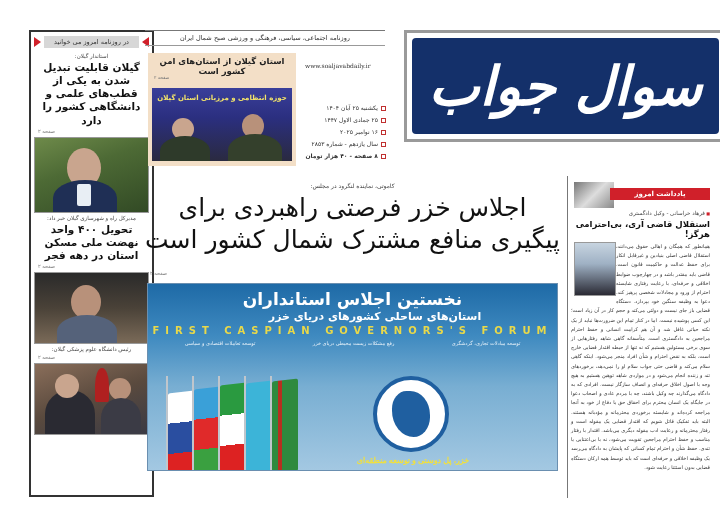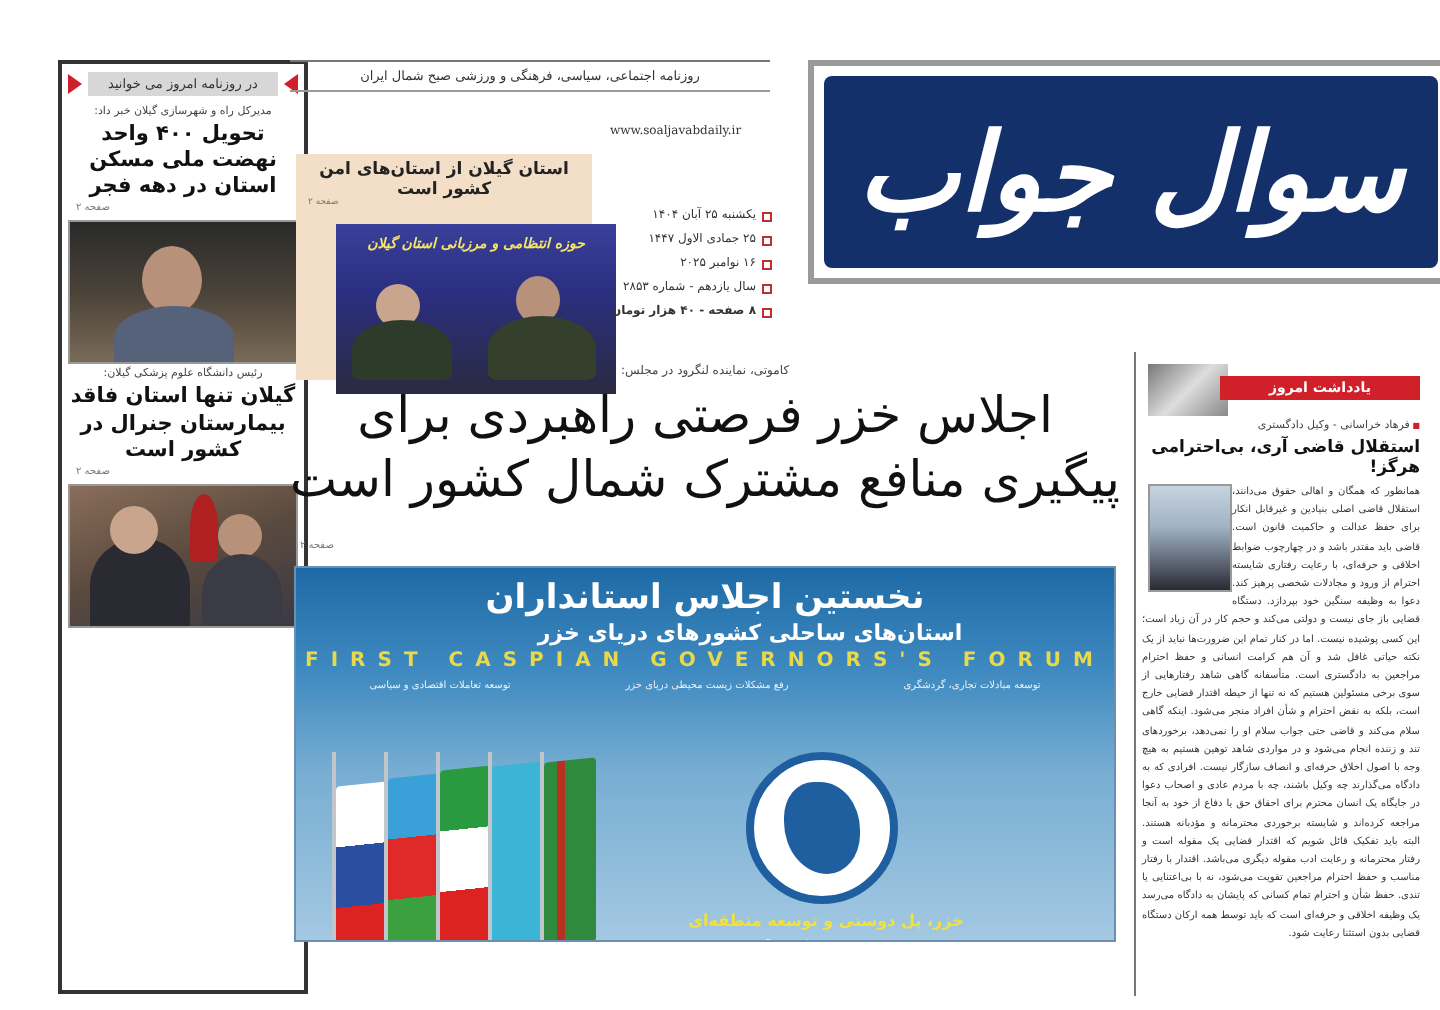--- a/index.html
+++ b/index.html
@@ -33,27 +33,27 @@
   .person { position: absolute; border-radius: 50% 50% 10% 10%; }
 
   
   .tagline {
     position: absolute; left: 145px; top: 30px; width: 240px; height: 16px;
     border-top: 1px solid #777; border-bottom: 1px solid #999;
     font-size: 6.5px; text-align: center; line-height: 15px; color: #333;
   }
   .mini-story {
     position: absolute; left: 148px; top: 53px; width: 148px; height: 113px;
-    background: #f3dfc7; padding: 3px; margin-top: 24px;
+    background: #f3dfc7; padding: 3px;
   }
   .mini-title { font-size: 8.5px; font-weight: bold; text-align: center; line-height: 1.2; color: #222; }
   .mini-ref { font-size: 4.5px; color: #777; position: absolute; left: 6px; top: 22px; }
   .mini-photo {
-    position: absolute; left: 20px; top: 35px; width: 140px; height: 85px;
-    background: linear-gradient(180deg,#3a3f9a 0%,#2b2f80 40%,#2a2a40 100%); overflow: hidden; font-style: italic;
+    position: absolute; left: 4px; top: 35px; width: 140px; height: 73px;
+    background: linear-gradient(180deg,#3a3f9a 0%,#2b2f80 40%,#2a2a40 100%); overflow: hidden;
   }
   .mini-banner { color: #f3e46a; font-size: 7px; font-weight: bold; text-align: center; padding-top: 6px; }
   .url { position: absolute; left: 305px; top: 62px; font-size: 6px; color: #333; font-family: "DejaVu Serif", serif; direction: ltr; }
   .meta-list { position: absolute; left: 304px; top: 102px; width: 82px; list-style: none; }
   .meta-list li { font-size: 6px; line-height: 12px; color: #333; display: flex; align-items: center; justify-content: flex-start; }
   .meta-list li .bullet { width: 5px; height: 5px; border: 1px solid #c03030; margin-left: 3px; flex-shrink: 0; }
   .meta-list li.bold { font-weight: bold; }
 
   
   .logo-frame {
@@ -85,21 +85,21 @@
   .poster-en { color: #e8d84a; font-size: 10px; font-weight: bold; letter-spacing: 6px; direction: ltr; margin-top: 2px; }
   .poster-bullets { display: flex; justify-content: space-around; font-size: 5px; color: #eaf3fa; margin-top: 4px; padding: 0 8px; }
   .flags { position: absolute; left: 18px; top: 90px; width: 140px; height: 120px; }
   .flag { position: absolute; width: 26px; height: 92px; border-radius: 2px; transform: skewY(-6deg); }
   .pole { position: absolute; width: 2px; height: 115px; background: #c0c6cc; top: 2px; }
   .emblem {
     position: absolute; left: 225px; top: 92px; width: 76px; height: 76px; border-radius: 50%;
     background: #ffffff; border: 4px solid #1f5fa0; display: flex; align-items: center; justify-content: center;
   }
   .emblem-inner { width: 38px; height: 46px; background: #1f5fa0; border-radius: 40% 55% 45% 60%; }
-  .poster-slogan { position: absolute; left: 185px; top: 172px; width: 160px; color: #f0e040; font-size: 8px; font-weight: bold; }
+  .poster-slogan { position: absolute; left: 185px; top: 172px; width: 160px; color: #f0e040; font-size: 8px; font-weight: bold; font-family: Liberation Serif, serif; }
   .poster-date { position: absolute; left: 185px; top: 186px; width: 160px; color: #fff; font-size: 6px; }
   .poster-site { position: absolute; left: 200px; top: 198px; width: 130px; color: #e8f0f8; font-size: 5px; direction: ltr; }
 
   
   .right-col { position: absolute; left: 567px; top: 176px; width: 143px; height: 322px; border-left: 1px solid #777; padding-left: 3px; }
   .editorial-head { position: relative; height: 32px; }
   .ed-photo { position: absolute; left: 3px; top: 6px; width: 40px; height: 26px; background: linear-gradient(135deg,#777 0%,#ddd 50%,#888 100%); }
   .ed-label { position: absolute; right: 0; top: 12px; width: 100px; height: 12px; background: #d0202a; color: #fff; font-size: 7px; font-weight: bold; line-height: 12px; text-align: center; }
   .ed-author { font-size: 5.5px; color: #444; margin: 2px 0 3px; }
   .ed-author::before { content: "■ "; color: #d0202a; font-size: 4px; }
@@ -110,34 +110,43 @@
 </head>
 <body>
 
 <div class="left-col">
   <div class="today-bar">
     <span class="arrow l"></span>
     <span class="label">در روزنامه امروز می خوانید</span>
     <span class="arrow r"></span>
   </div>
 
+  <div class="side-story">
+    <div class="kicker">استاندار گیلان:</div>
+    <div class="side-title">گیلان قابلیت تبدیل شدن به یکی از قطب‌های علمی و دانشگاهی کشور را دارد</div>
+    <div class="pageref">صفحه ۲</div>
+    <div class="photo photo-1">
+      <div class="person" style="left:32px;top:10px;width:34px;height:40px;background:#c9a58e;border-radius:50%;"></div>
+      <div class="person" style="left:18px;top:42px;width:64px;height:36px;background:#1f2f55;"></div>
+      <div class="person" style="left:42px;top:46px;width:14px;height:22px;background:#e8eef4;border-radius:2px;"></div>
+    </div>
+  </div>
 
   <div class="side-story">
     <div class="kicker">مدیرکل راه و شهرسازی گیلان خبر داد:</div>
     <div class="side-title">تحویل ۴۰۰ واحد نهضت ملی مسکن استان در دهه فجر</div>
     <div class="pageref">صفحه ۲</div>
     <div class="photo photo-2">
       <div class="person" style="left:36px;top:12px;width:30px;height:34px;background:#b8917a;border-radius:50%;"></div>
       <div class="person" style="left:22px;top:42px;width:60px;height:32px;background:#55627a;"></div>
     </div>
   </div>
 
   <div class="side-story">
     <div class="kicker">رئیس دانشگاه علوم پزشکی گیلان:</div>
-    <div class="side-title">گیلان تنها استان فاقد بیمارستان جنرال در کشور است</div>
     <div class="pageref">صفحه ۲</div>
     <div class="photo photo-3">
       <div class="person" style="left:60px;top:4px;width:14px;height:34px;background:#b02020;"></div>
       <div class="person" style="left:10px;top:26px;width:50px;height:48px;background:#2a2a32;"></div>
       <div class="person" style="left:20px;top:10px;width:24px;height:24px;background:#c9a58e;border-radius:50%;"></div>
       <div class="person" style="left:74px;top:14px;width:22px;height:22px;background:#b8917a;border-radius:50%;"></div>
       <div class="person" style="left:66px;top:34px;width:40px;height:40px;background:#3b3b45;"></div>
     </div>
   </div>
 </div>

